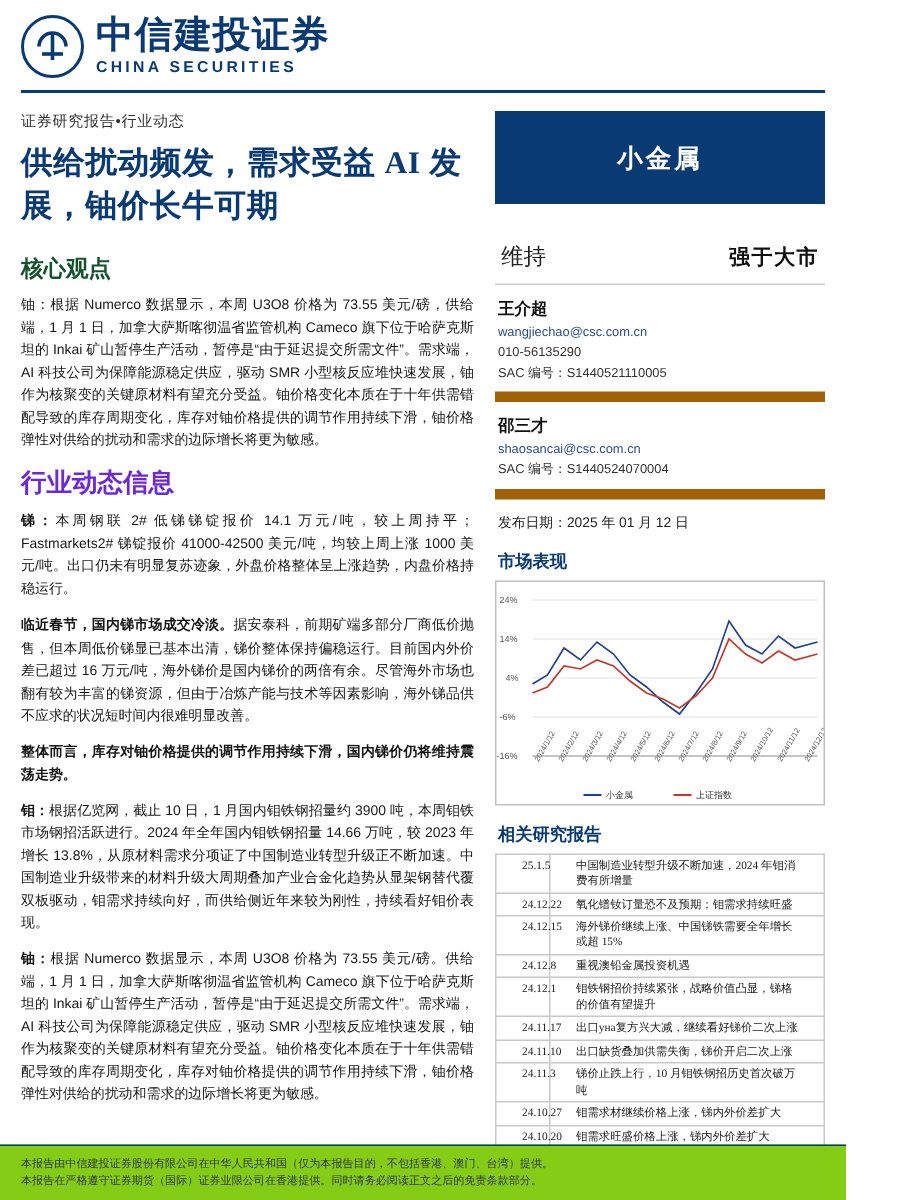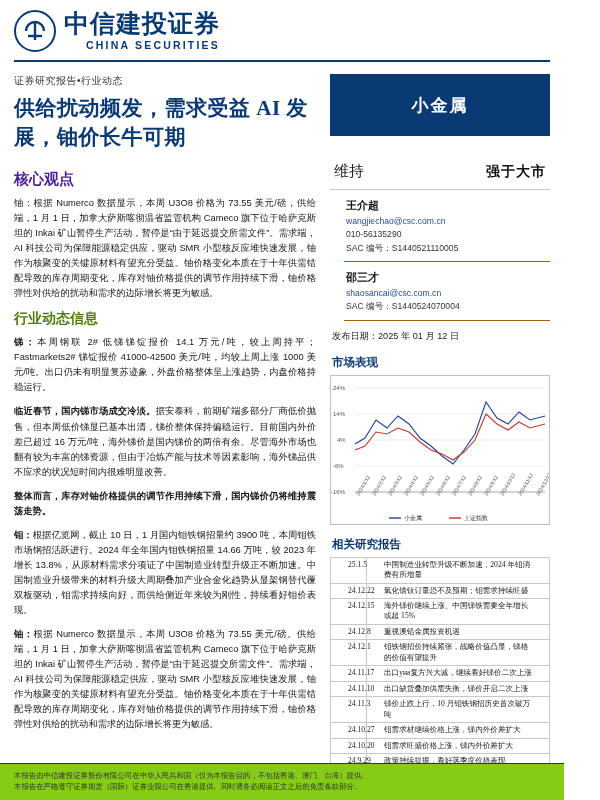--- a/index.html
+++ b/index.html
@@ -40,21 +40,20 @@
     letter-spacing: 1px;
     line-height: 1.05;
     font-family: "Liberation Serif", serif;
   }
   .logo-text-en {
     font-size: 10.5px;
     color: #0a3a73;
     letter-spacing: 2.2px;
     margin-top: 2px;
     font-weight: bold;
-    text-align: right;
   }
   .header-rule {
     height: 2px;
     background: #0a3a73;
     margin: 2px 14px 0 14px;
   }
   
   .content {
     display: flex;
     padding: 0 14px;
@@ -74,29 +73,29 @@
   }
   .doc-title {
     font-size: 21px;
     font-weight: bold;
     color: #0a3a73;
     line-height: 1.38;
     font-family: "Liberation Serif", serif;
     letter-spacing: 0.5px;
   }
   .section-head {
-    color: #4c1d95;
+    color: #14532d;
     font-size: 15px;
     font-weight: bold;
     margin: 18px 0 7px 0;
     font-family: "Liberation Serif", serif;
   }
   .section-head.blue {
-    color: #4d7c0f;
-    font-size: 14px;
+    color: #6d28d9;
+    font-size: 17px;
     margin-top: 0;
   }
   p.para {
     font-size: 9.3px;
     line-height: 1.62;
     text-align: justify;
     margin: 0 0 9px 0;
     color: #161616;
   }
   p.para b { font-weight: bold; }
@@ -118,22 +117,21 @@
     display: flex;
     align-items: baseline;
     justify-content: space-between;
     border-bottom: 1px solid #c9c9c9;
     padding: 26px 4px 8px 4px;
   }
   .rating-label { font-size: 15px; color: #222; }
   .rating-value { font-size: 14px; font-weight: bold; color: #111; letter-spacing: 1px; }
   .analyst {
     padding: 8px 2px 6px 2px;
-    border-bottom: 1px solid #a16207;
-    margin-left: 14px;
+    border-bottom: 7px solid #a16207;
   }
   .analyst-name { font-size: 11px; font-weight: bold; color: #111; margin-bottom: 2px; }
   .analyst-line { font-size: 8.6px; color: #2a4f8a; line-height: 1.55; }
   .analyst-line.plain { color: #333; }
   .pubdate {
     font-size: 9.2px;
     color: #222;
     padding: 9px 2px 0 2px;
   }
   .block-title {

